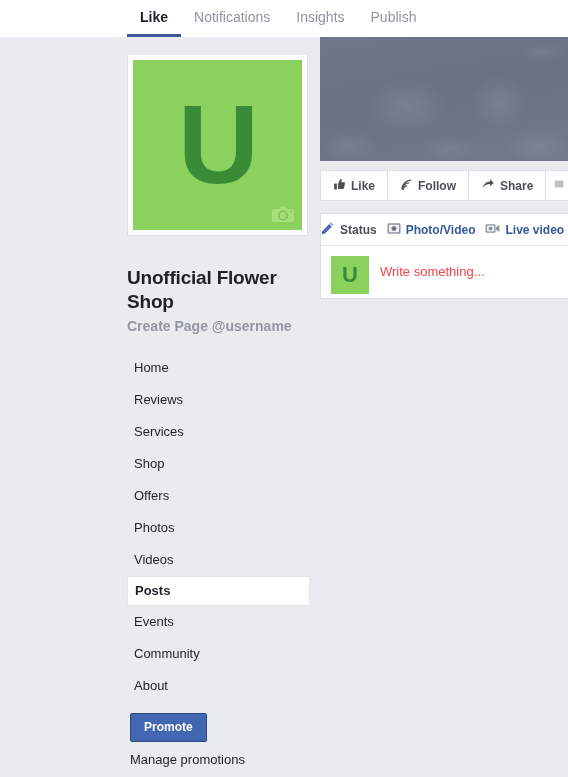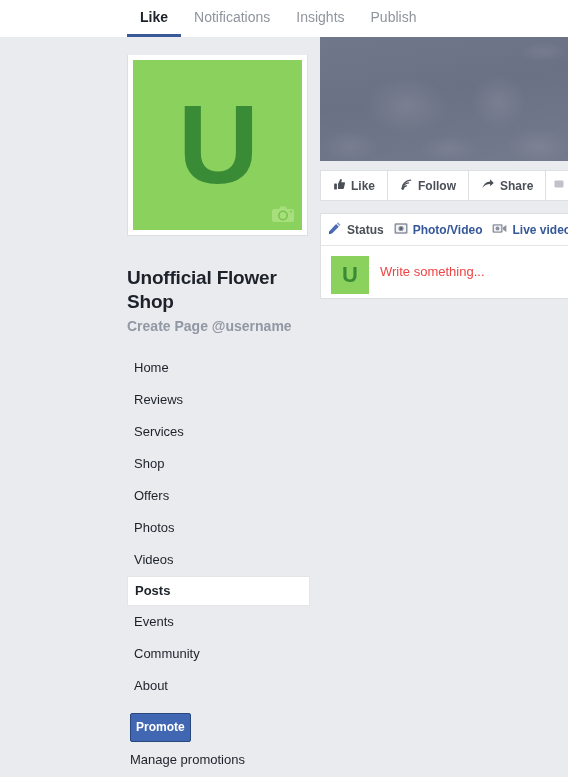--- a/index.html
+++ b/index.html
@@ -143,21 +143,21 @@
     font-weight: bold;
     height: 30px;
     line-height: 28px;
     width: 183px;
   }
 
   .promote-btn {
     display: inline-block;
     margin-top: 11px;
     margin-left: 3px;
-    padding: 6px 5px 7px;
+    padding: 6px 13px 7px;
     background: #4267b2;
     border: 1px solid #29487d;
     border-radius: 2px;
     color: #ffffff;
     font-size: 12px;
     font-weight: bold;
     cursor: pointer;
   }
   .manage-link {
     margin-top: 10px;
@@ -223,21 +223,21 @@
     background: #ffffff;
     border: 1px solid #dddfe2;
     border-right: none;
     height: 86px;
   }
   .composer-tabs {
     display: flex;
     align-items: center;
     height: 32px;
     border-bottom: 1px solid #e5e5e5;
-    padding-left: 7px;
+    padding-left: 0;
     gap: 10px;
     overflow: hidden;
   }
   .ctab {
     display: flex;
     align-items: center;
     gap: 5px;
     font-size: 12px;
     font-weight: bold;
     white-space: nowrap;

